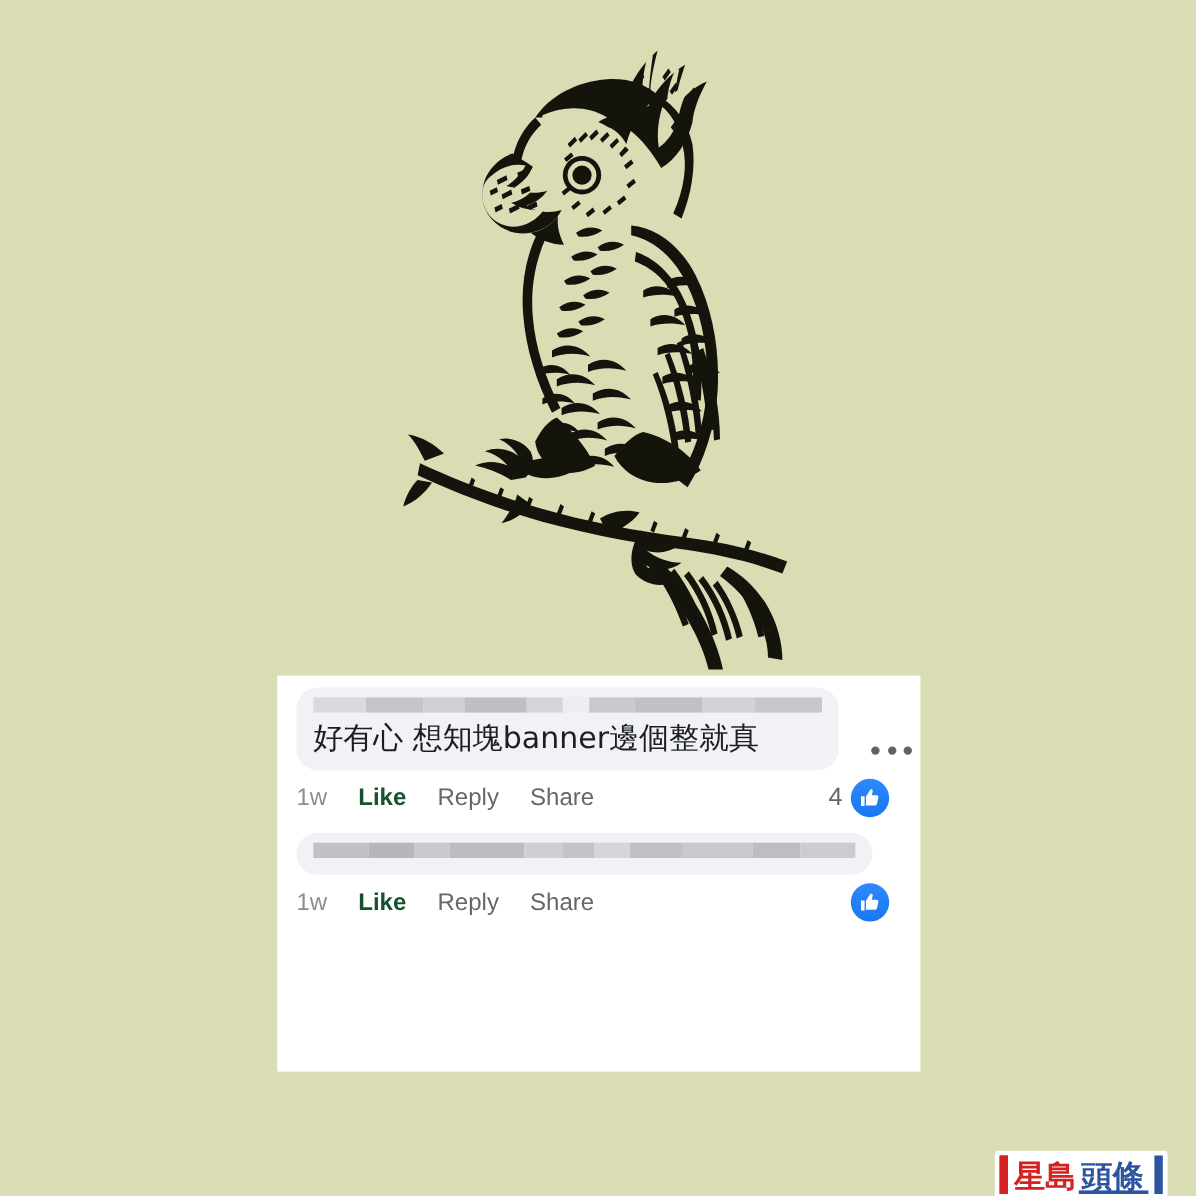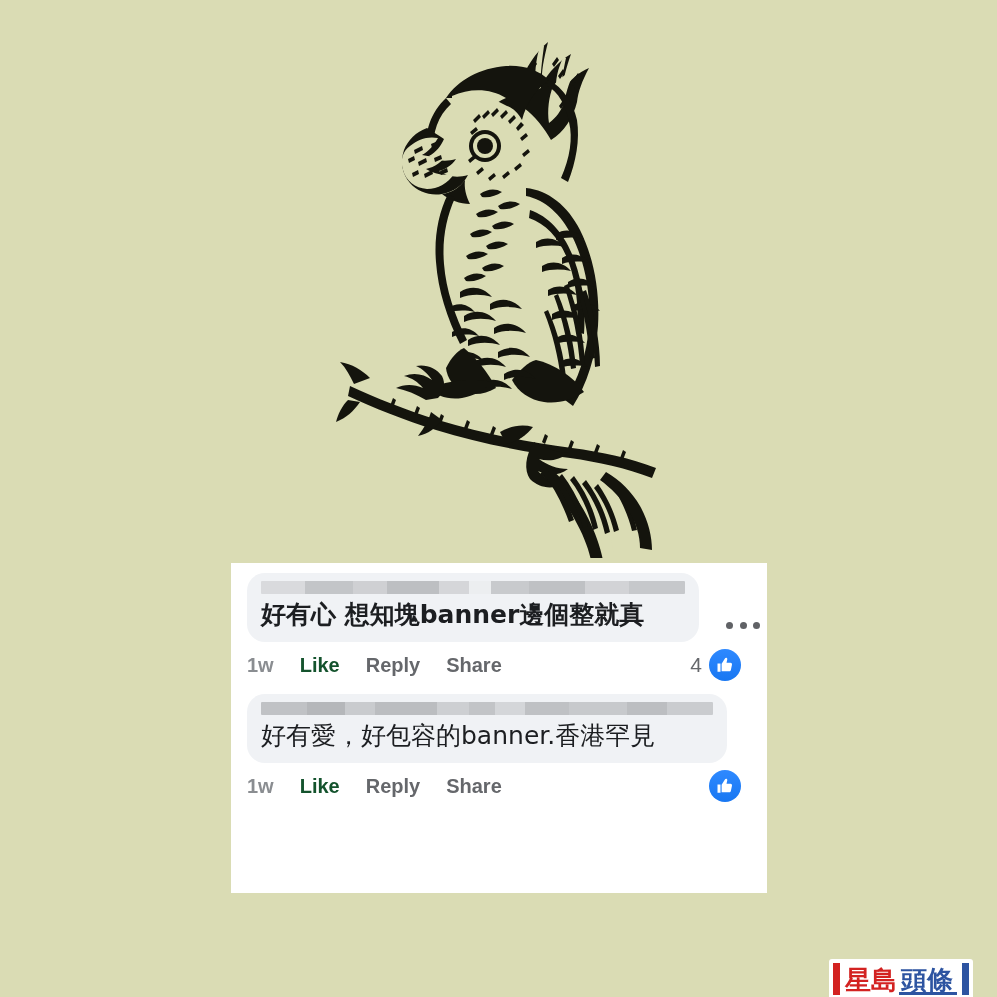--- a/index.html
+++ b/index.html
@@ -86,21 +86,21 @@
   .actions {
     display: flex;
     align-items: center;
     gap: 26px;
     padding-left: 16px;
     height: 46px;
     font-size: 20px;
   }
   .act {
     color: #65676b;
-    font-weight: 700;
+    font-weight: 400;
     font-family: "Liberation Sans", sans-serif;
   }
   .act.time { color: #8a8d91; }
   .act.strong { color: #14532d; font-weight: bold; }
 
   .reaction {
     margin-left: auto;
     display: flex;
     align-items: center;
     gap: 7px;
@@ -231,21 +231,21 @@
         <path d="M290 460 C298 474 304 488 307 502 l-5 1 C299 490 293 476 286 464 Z"></path>
 
         <path d="M276 444 C290 452 302 464 310 478 C318 492 322 508 322 522 L310 520 C310 508 306 494 298 482 C291 470 281 460 270 452 Z"></path>
       </g>
     </svg>
   </div>
 
   <div id="comment-card">
 
     <div class="comment-block">
-      <div style="padding:10px 0 0 16px;font-weight:bold;">
+      <div style="padding:10px 0 0 16px;">
         <div class="bubble">
           <div class="redact" style="width:424px;">
             <span style="width:44px;background:#d9dadd;"></span><span style="width:48px;background:#c3c5c8;"></span><span style="width:34px;background:#cfd0d3;"></span><span style="width:52px;background:#bdbfc2;"></span><span style="width:30px;background:#d5d6d9;"></span><span style="width:22px;background:#eceef0;"></span><span style="width:38px;background:#c8cacd;"></span><span style="width:56px;background:#bfc1c4;"></span><span style="width:44px;background:#d2d3d6;"></span><span style="width:56px;background:#c6c8cb;"></span>
           </div>
           <div class="ctext">好有心 想知塊banner邊個整就真</div>
         </div>
       </div>
       <div class="actions">
         <span class="act time">1w</span>
         <span class="act strong">Like</span>
@@ -262,21 +262,20 @@
         </span>
       </div>
     </div>
 
     <div class="comment-block">
       <div style="padding:6px 0 0 16px;">
         <div class="bubble">
           <div class="redact" style="width:452px;">
             <span style="width:46px;background:#c0c2c5;"></span><span style="width:38px;background:#b5b7ba;"></span><span style="width:30px;background:#c9cbce;"></span><span style="width:62px;background:#bbbdc0;"></span><span style="width:32px;background:#cdcfd2;"></span><span style="width:26px;background:#c2c4c7;"></span><span style="width:30px;background:#d4d6d9;"></span><span style="width:44px;background:#bfc1c4;"></span><span style="width:58px;background:#c7c9cc;"></span><span style="width:40px;background:#bcbec1;"></span><span style="width:46px;background:#cacccf;"></span>
           </div>
-          <div class="ctext">好有愛，好包容的banner.香港罕見</div>
         </div>
       </div>
       <div class="actions">
         <span class="act time">1w</span>
         <span class="act strong">Like</span>
         <span class="act">Reply</span>
         <span class="act">Share</span>
         <span class="reaction">
           <span class="count"></span>
           <span class="like-badge">

